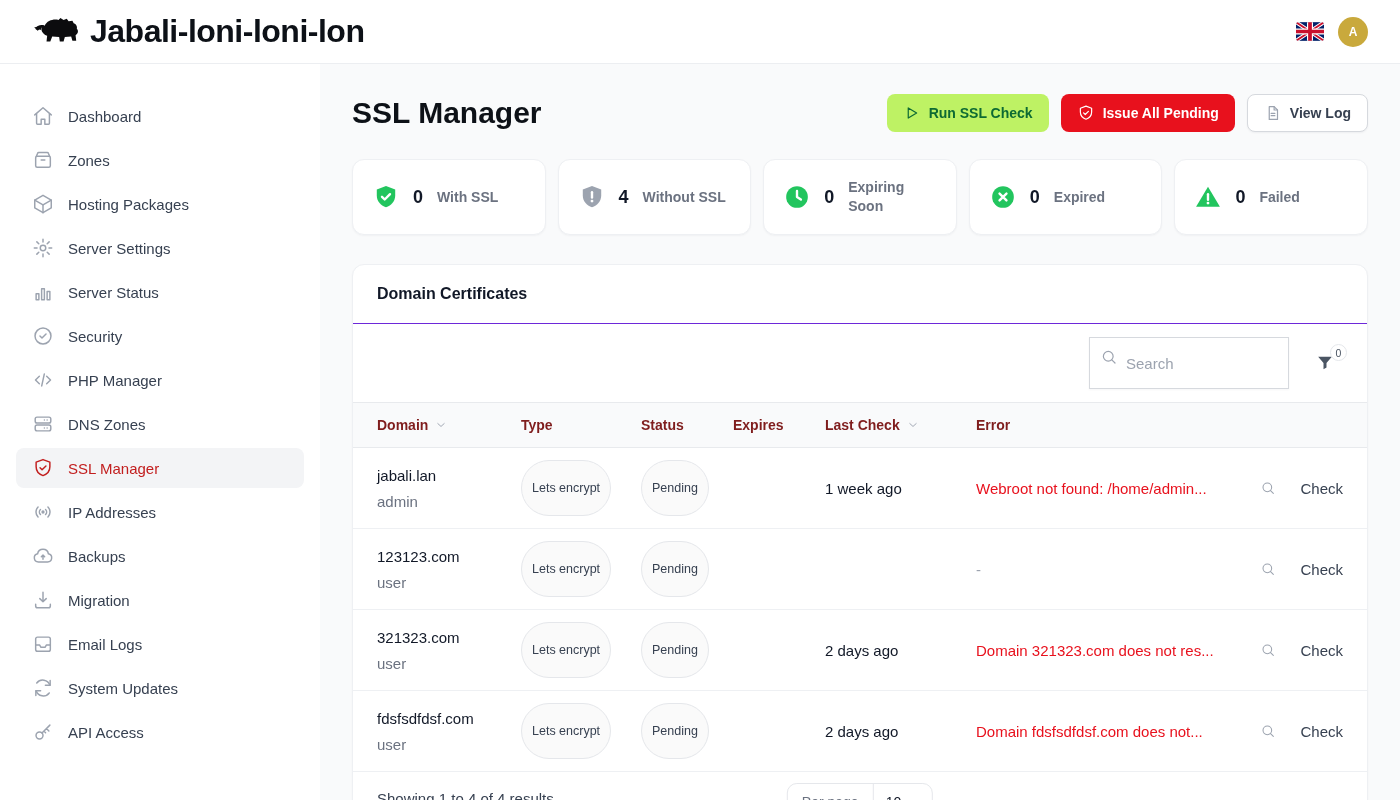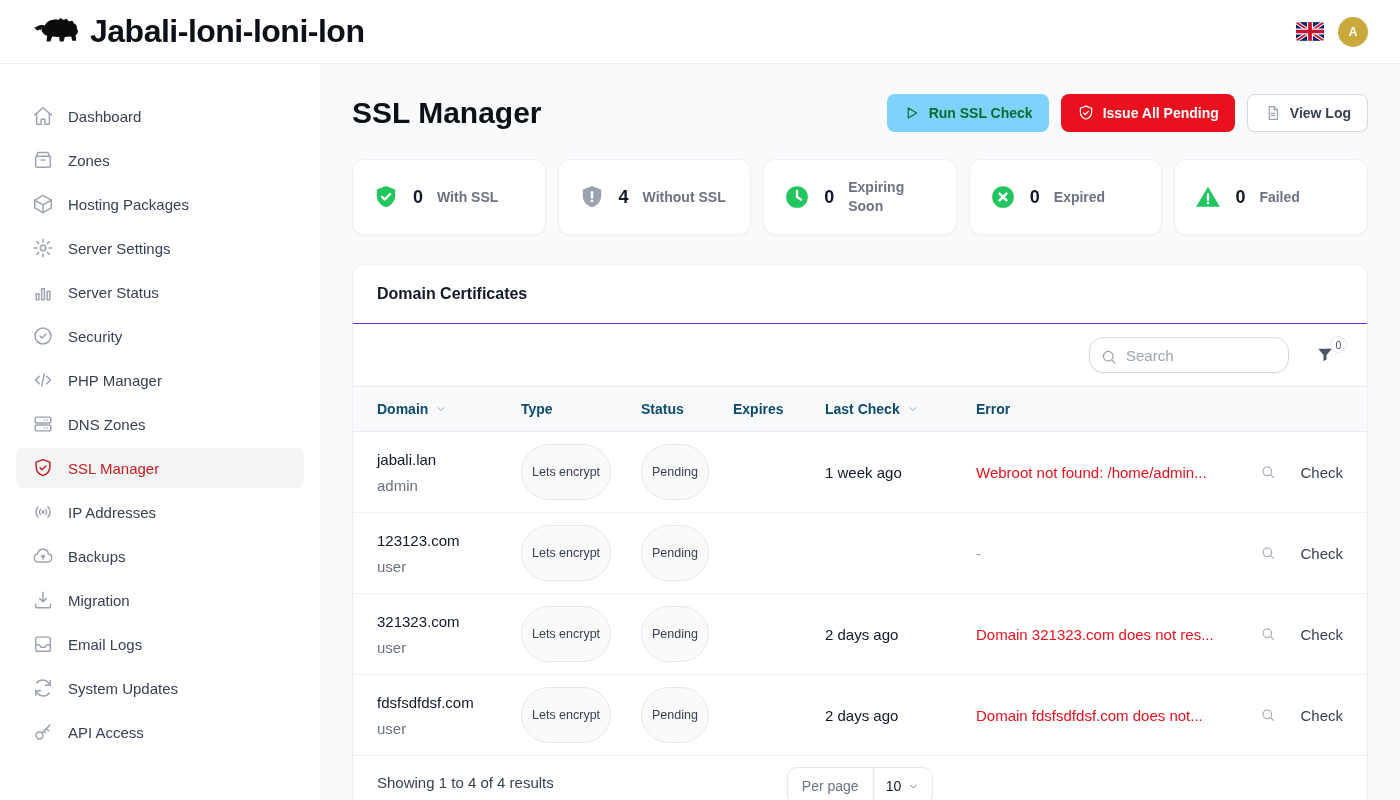--- a/index.html
+++ b/index.html
@@ -32,56 +32,56 @@
   .main { flex:1; padding:30px 32px 0; overflow:hidden; }
 
   
   .page-head { display:flex; align-items:center; justify-content:space-between; margin-bottom:27px; }
   .page-title { font-size:30px; font-weight:800; color:#0d1117; }
   .actions { display:flex; gap:12px; }
   .btn { height:38px; border-radius:8px; padding:0 16px; font-size:14px; font-weight:600;
          display:inline-flex; align-items:center; gap:8px; border:none; cursor:pointer; font-family:inherit; }
   .btn .bico { width:18px; height:18px; display:flex; }
   .btn .bico svg { width:100%; height:100%; }
-  .btn-green { background:#7dd3fc; color:#0d6a33;text-align:right; }
+  .btn-green { background:#bef264; color:#0d6a33;text-align:right; }
   .btn-red   { background:#e8111d; color:#fff;text-align:center; }
   .btn-white { background:#fff; color:#374151; border:1px solid #d6d9de; box-shadow:0 1px 2px rgba(16,24,40,.05); }
   .btn-white .bico { color:#9ca3af; }
 
   
   .stats { display:flex; gap:12px; margin-bottom:29px; }
   .stat-card { flex:1; background:#fff; border:1px solid #eef0f3; border-radius:12px; height:76px;
                box-shadow:0 1px 2px rgba(16,24,40,.04); display:flex; align-items:center; gap:14px; padding:0 20px; }
   .stat-ico { width:26px; height:26px; flex-shrink:0; display:flex; }
   .stat-ico svg { width:100%; height:100%; }
   .stat-value { font-size:18px; font-weight:800; color:#111827; }
   .stat-label { font-size:14px; font-weight:700; color:#6b7280; line-height:1.35; }
 
   
   .panel { background:#fff; border:1px solid #eef0f3; border-radius:12px; box-shadow:0 1px 2px rgba(16,24,40,.04); overflow:hidden; }
   .panel-head { padding:20px 24px; border-bottom:1px solid #6d28d9; font-size:16px; font-weight:700; color:#111827; }
   .toolbar { display:flex; justify-content:flex-end; align-items:center; gap:26px; padding:13px 24px; }
   .searchbox { position:relative; width:200px; }
-  .searchbox input { width:100%; height:36px; border:1px solid #d6d9de; border-radius:14px;
+  .searchbox input { width:100%; height:52px; border:1px solid #d6d9de; border-radius:0;
                      padding:0 24px 0 36px; font-size:15px; color:#111827; outline:none; font-family:inherit;
                      box-shadow:0 1px 2px rgba(16,24,40,.04); }
   .searchbox input::placeholder { color:#9ca3af; }
   .search-ico { position:absolute; left:11px; top:11px; width:18px; height:18px; color:#9ca3af; display:flex; }
   .search-ico svg, .funnel svg, .ci svg, .sort-ico svg { width:100%; height:100%; }
   .filter-btn { position:relative; width:20px; height:20px; color:#4b5563; margin-right:8px; cursor:pointer; }
   .funnel { width:20px; height:20px; display:flex; }
   .filter-badge { position:absolute; top:-9px; right:-12px; min-width:17px; height:17px; border-radius:50%;
                   background:#fff; border:1px solid #e5e7eb; font-size:10.5px; color:#4b5563;
                   display:flex; align-items:center; justify-content:center; padding:0 3px; }
 
   
   .thead, .trow { display:grid; grid-template-columns:144px 120px 92px 92px 151px 1fr 96px;
                   align-items:center; padding:0 24px; }
   .thead { height:46px; background:#f9fafb; border-top:1px solid #e8eaed; border-bottom:1px solid #e8eaed;
-           font-size:14px; font-weight:700; color:#0c4a6e; }
+           font-size:14px; font-weight:700; color:#7f1d1d; }
   .th { display:flex; align-items:center; gap:6px; cursor:pointer; }
   .sort-ico { width:14px; height:14px; color:#9ca3af; display:none; }
   .th.sortable .sort-ico { display:flex; }
   .trow { height:81px; border-bottom:1px solid #eef0f3; font-size:15px; }
   .cell-domain .d1 { color:#111827; margin-bottom:9px; }
   .cell-domain .d2 { color:#6b7280; }
   .pill { display:inline-flex; align-items:center; border:1px solid #e5e7eb; background:#fafafa;
           border-radius:999px; padding:20px 10px; font-size:12.5px; color:#374151; }
   .cell-last { color:#111827; }
   .cell-error.danger { color:#e8111d; }

